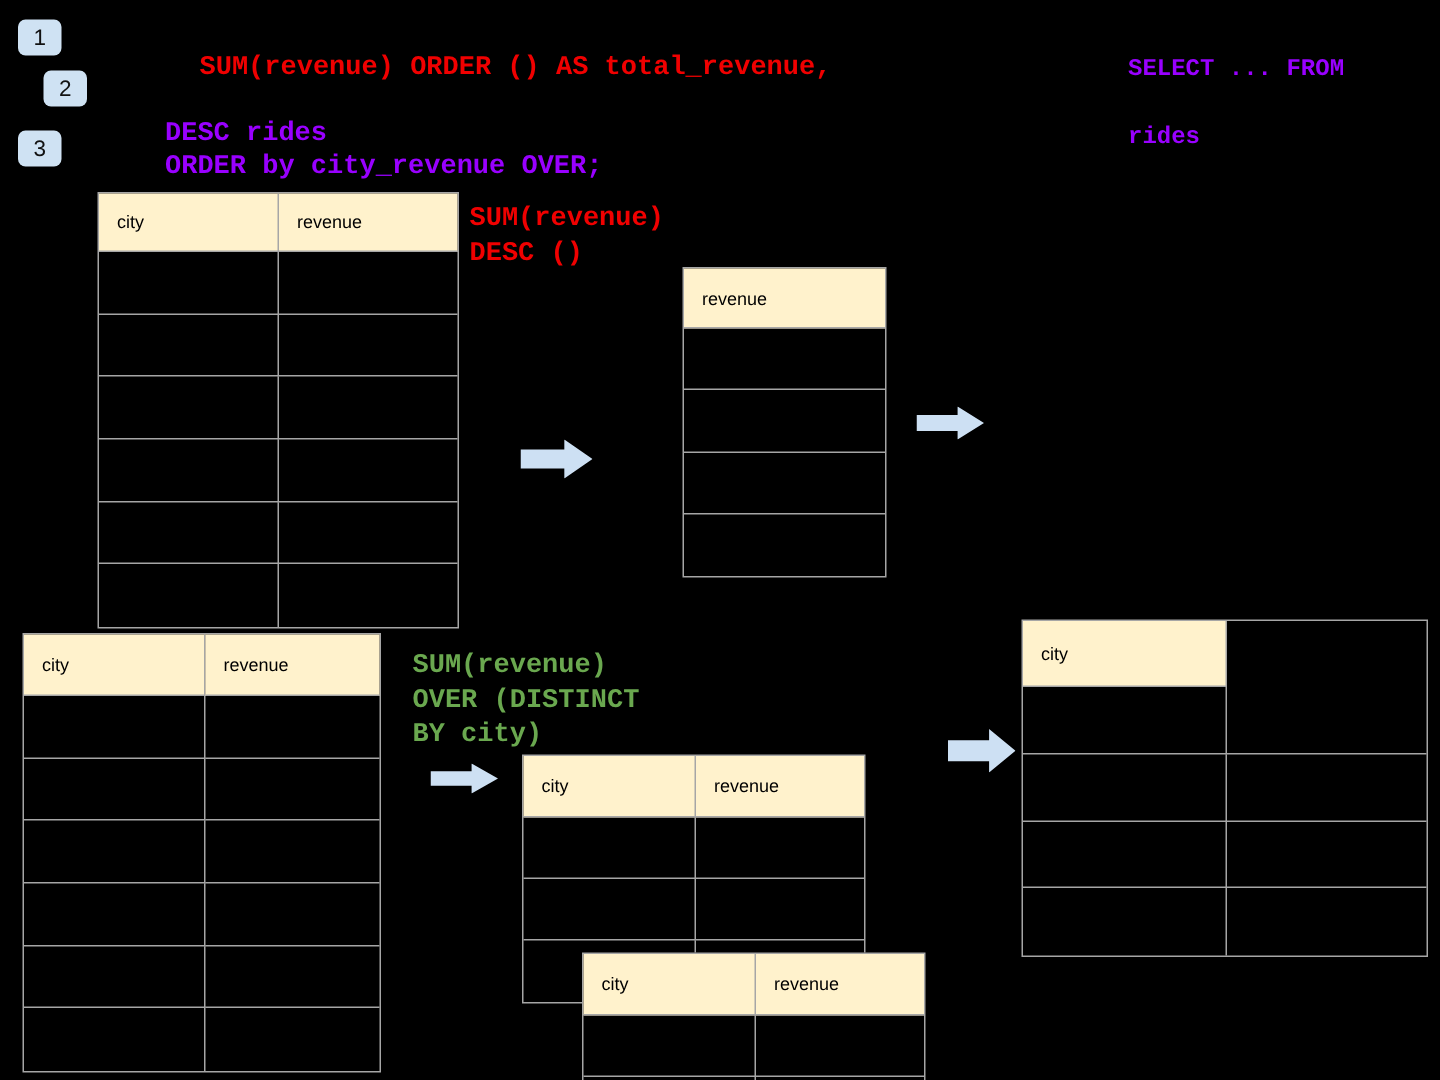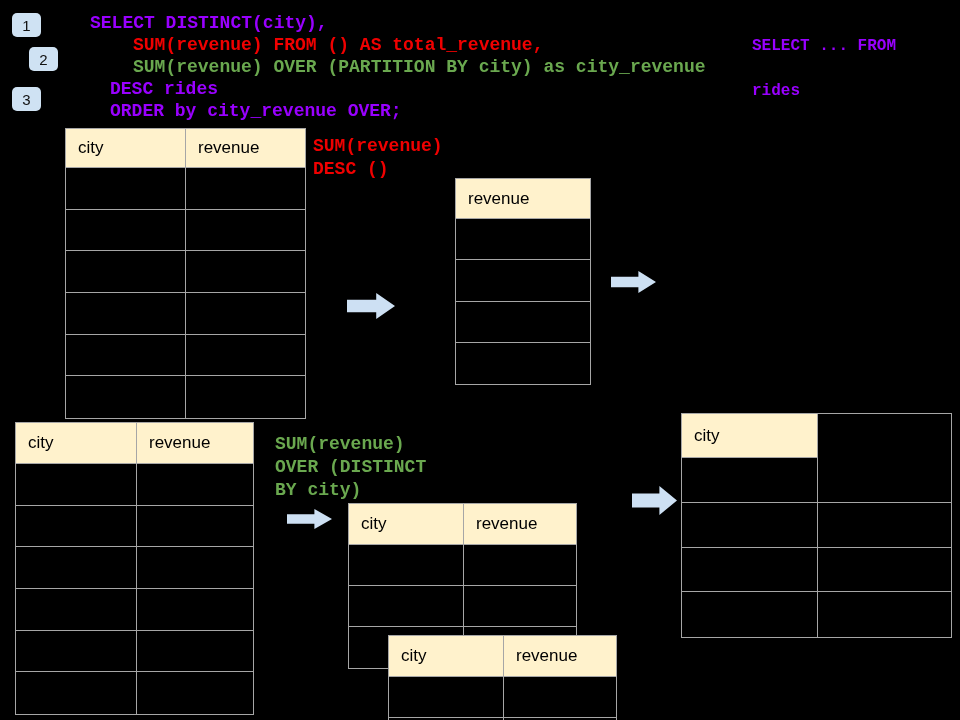--- a/index.html
+++ b/index.html
@@ -35,21 +35,21 @@
     font-size:15px;display:flex;align-items:center;justify-content:center;
   }
   
   .tbl{
     position:absolute;background:#000;
     border:1px solid var(--table-border);
     box-sizing:border-box;
   }
   .thead{display:grid;}
   .th{
-    background:var(--header-fill);color:#000;font-size:17px;
+    background:var(--header-fill);color:#000;font-size:12px;
     display:flex;align-items:center;padding-left:12px;
     border-bottom:1px solid var(--table-border);box-sizing:border-box;
   }
   .th.c1{border-right:1px solid var(--table-border);}
   .tr{display:grid;}
   .td{border-bottom:1px solid var(--table-border);box-sizing:border-box;}
   .td.c1{border-right:1px solid var(--table-border);}
   .tr:last-child .td{border-bottom:none;}
   
   .tbl-a{left:65px;top:128px;width:241px;}
@@ -83,23 +83,21 @@
 </style>
 </head>
 <body>
 
 <div class="canvas">
 
   <div class="badge" style="left:12px;top:13px;">1</div>
   <div class="badge" style="left:29px;top:47px;">2</div>
   <div class="badge" style="left:12px;top:87px;">3</div>
 
-  <div class="code purple" style="left:90px;top:12px;">SELECT DISTINCT(city),</div>
-  <div class="code red" style="left:133px;top:34px;">SUM(revenue) FROM () AS total_revenue,</div>
-  <div class="code green" style="left:133px;top:56px;">SUM(revenue) OVER (PARTITION BY city) as city_revenue</div>
+  <div class="code red" style="left:133px;top:34px;">SUM(revenue) ORDER () AS total_revenue,</div>
   <div class="code purple" style="left:110px;top:78px;">DESC rides</div>
   <div class="code purple" style="left:110px;top:100px;">ORDER by city_revenue OVER;</div>
 
   <div class="code small purple" style="left:752px;top:36px;">SELECT ... FROM</div>
   <div class="code small purple" style="left:752px;top:57px;margin-top:24px;">rides</div>
 
   <div class="code red" style="left:313px;top:135px;">SUM(revenue)</div>
   <div class="code red" style="left:313px;top:158px;">DESC ()</div>
 
   <div class="code green" style="left:275px;top:433px;">SUM(revenue)</div>

